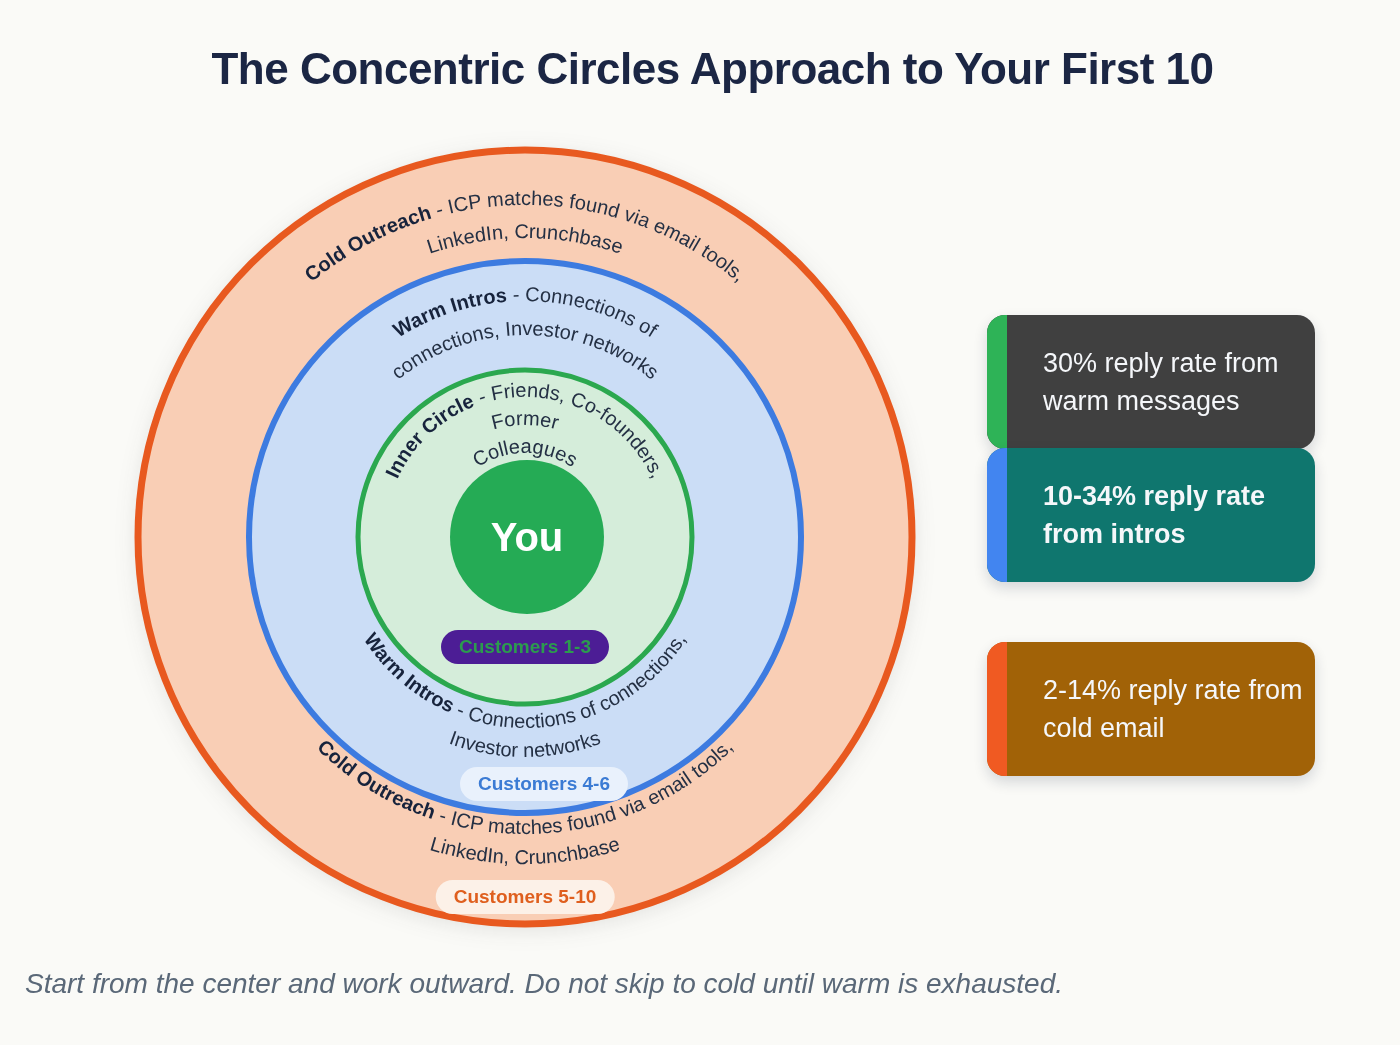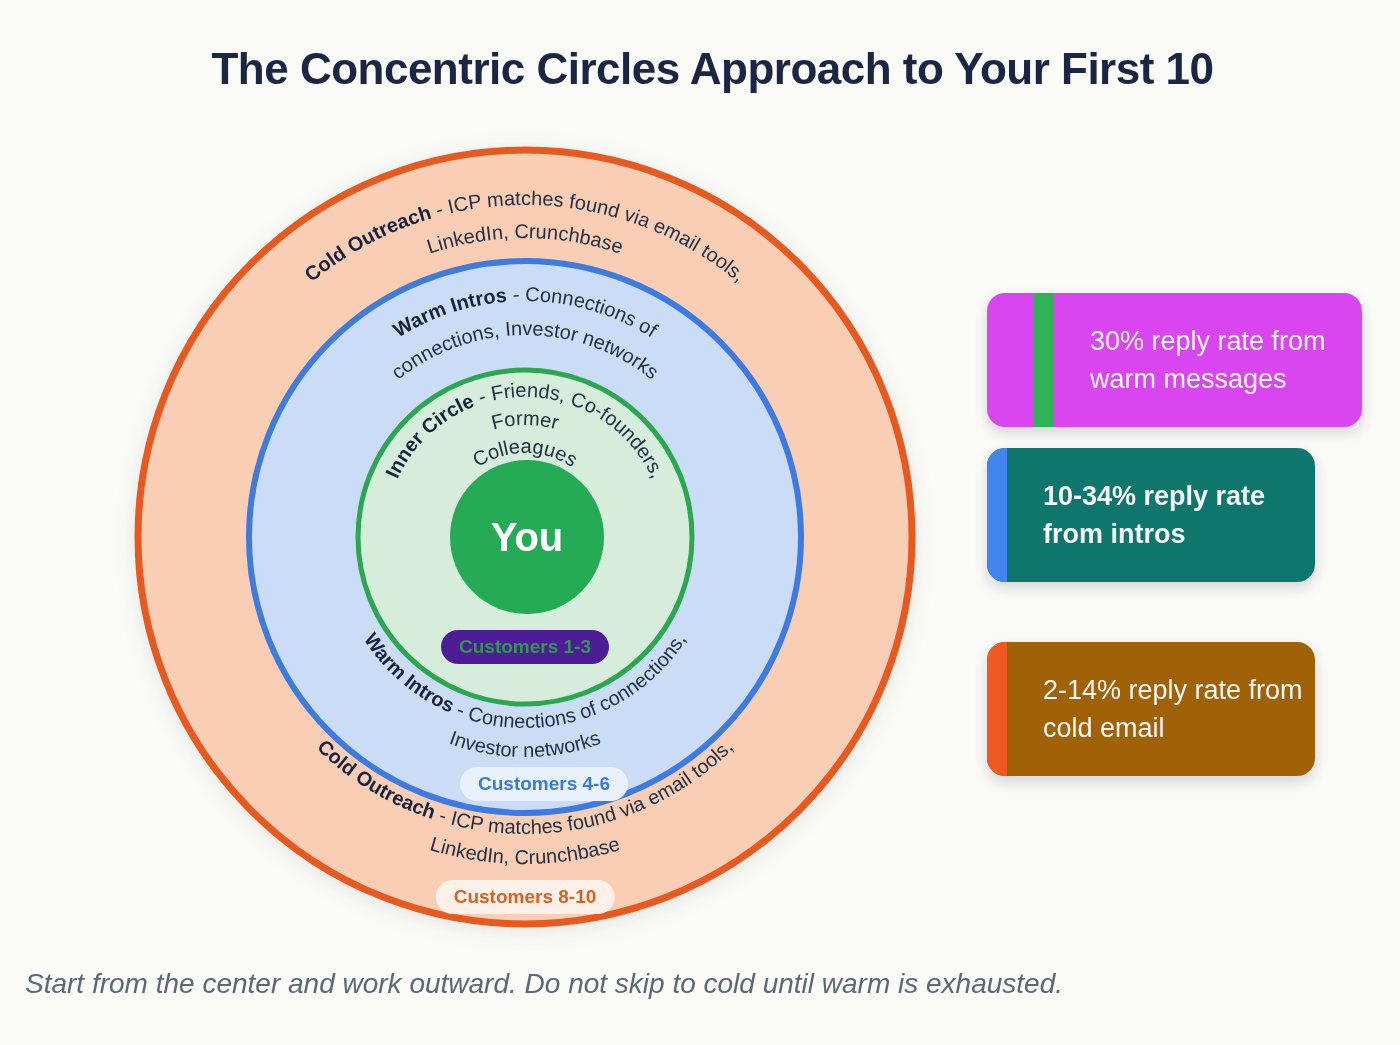--- a/index.html
+++ b/index.html
@@ -90,23 +90,23 @@
 
     <text class="ring-text" text-anchor="middle" xml:space="preserve"><textPath href="#arc-warm-bot-1" startOffset="50%"><tspan class="b">Warm Intros</tspan><tspan>&nbsp;- Connections of connections,</tspan></textPath></text>
     <text class="ring-text" text-anchor="middle"><textPath href="#arc-warm-bot-2" startOffset="50%"><tspan>Investor networks</tspan></textPath></text>
 
     <text class="ring-text" text-anchor="middle" xml:space="preserve"><textPath href="#arc-cold-bot-1" startOffset="50%"><tspan class="b">Cold Outreach</tspan><tspan>&nbsp;- ICP matches found via email tools,</tspan></textPath></text>
     <text class="ring-text" text-anchor="middle"><textPath href="#arc-cold-bot-2" startOffset="50%"><tspan>LinkedIn, Crunchbase</tspan></textPath></text>
   </svg>
 
   <div class="badge" style="left: 500px; top: 630px; background-color: #4c1d95; color: rgb(44, 155, 78);">Customers 1-3</div>
   <div class="badge" style="left: 519px; top: 767px; background-color: rgb(233, 241, 252); color: rgb(59, 123, 212);">Customers 4-6</div>
-  <div class="badge" style="left: 500px; top: 880px; background-color: rgb(252, 241, 232); color: rgb(223, 95, 30);">Customers 8-10</div>
+  <div class="badge" style="left: 500px; top: 880px; background-color: rgb(252, 241, 232); color: rgb(223, 95, 30);">Customers 5-10</div>
 
-  <div class="stat-card" style="top: 293px; background-color: #d946ef; padding-left: 47px;">
+  <div class="stat-card" style="top: 315px; background-color: #404040;">
     <div class="stat-accent" style="background-color: rgb(46, 179, 87);"></div>
     <div class="stat-body">
       <div class="stat-text">30% reply rate from warm messages</div>
     </div>
   </div>
   <div class="stat-card" style="top: 448px; background-color: #0f766e; font-weight: bold;">
     <div class="stat-accent" style="background-color: rgb(66, 133, 240);"></div>
     <div class="stat-body">
       <div class="stat-text">10-34% reply rate from intros</div>
     </div>

